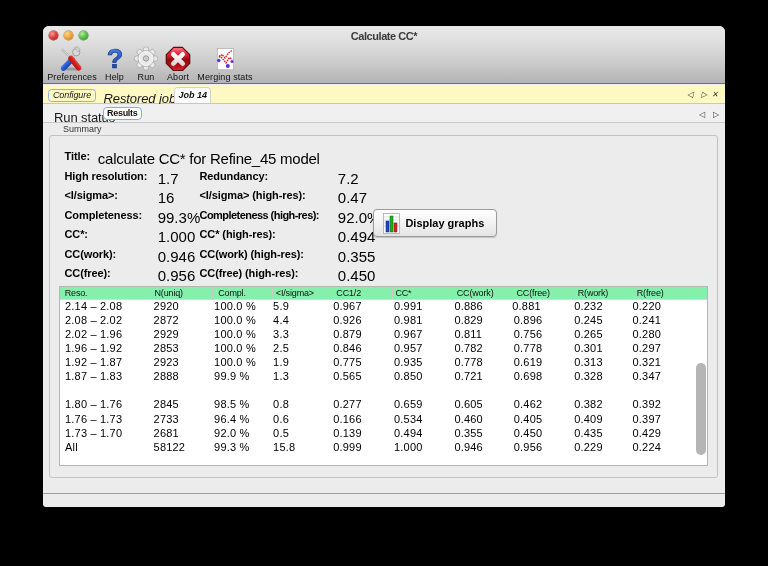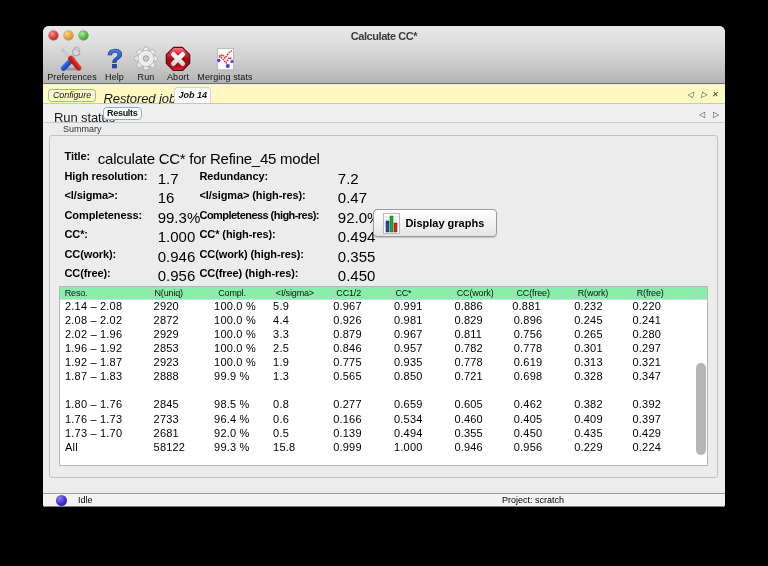--- a/index.html
+++ b/index.html
@@ -365,18 +365,13 @@
         <div class="tcell" style="left: 333.7px;">1.000</div>
         <div class="tcell" style="left: 394.1px;">0.946</div>
         <div class="tcell" style="left: 453.5px;">0.956</div>
         <div class="tcell" style="left: 513.9px;">0.229</div>
         <div class="tcell" style="left: 572.2px;">0.224</div>
       </div>
       <div id="thumb"></div>
     </div>
 
   <div id="statussep"></div>
-  <div id="statusbar">
-    <div id="bluedot"></div>
-    <div class="st" style="left:35.1px;">Idle</div>
-    <div class="st" style="left:459px;">Project: scratch</div>
-  </div>
 </div>
 
 </body></html>

